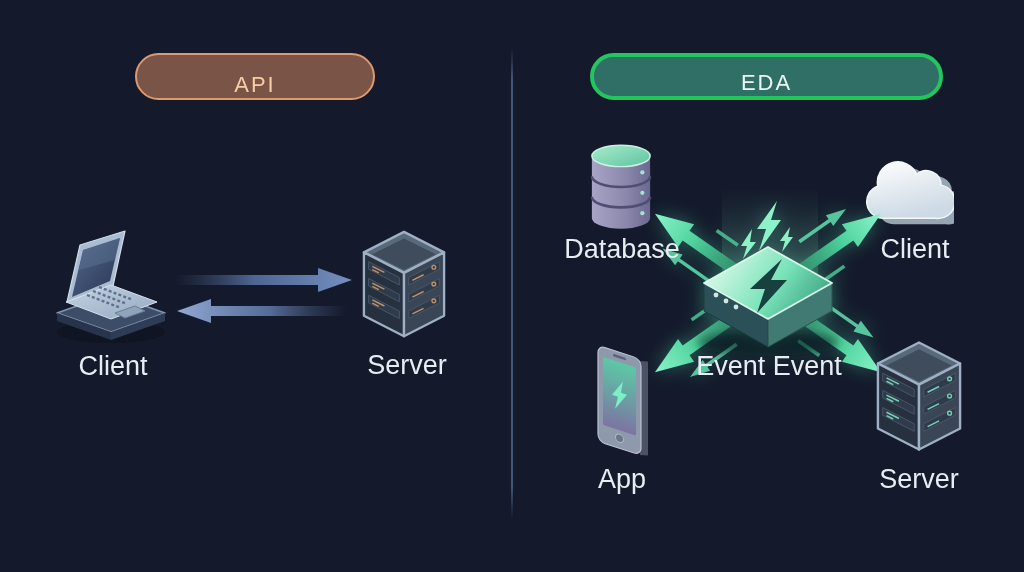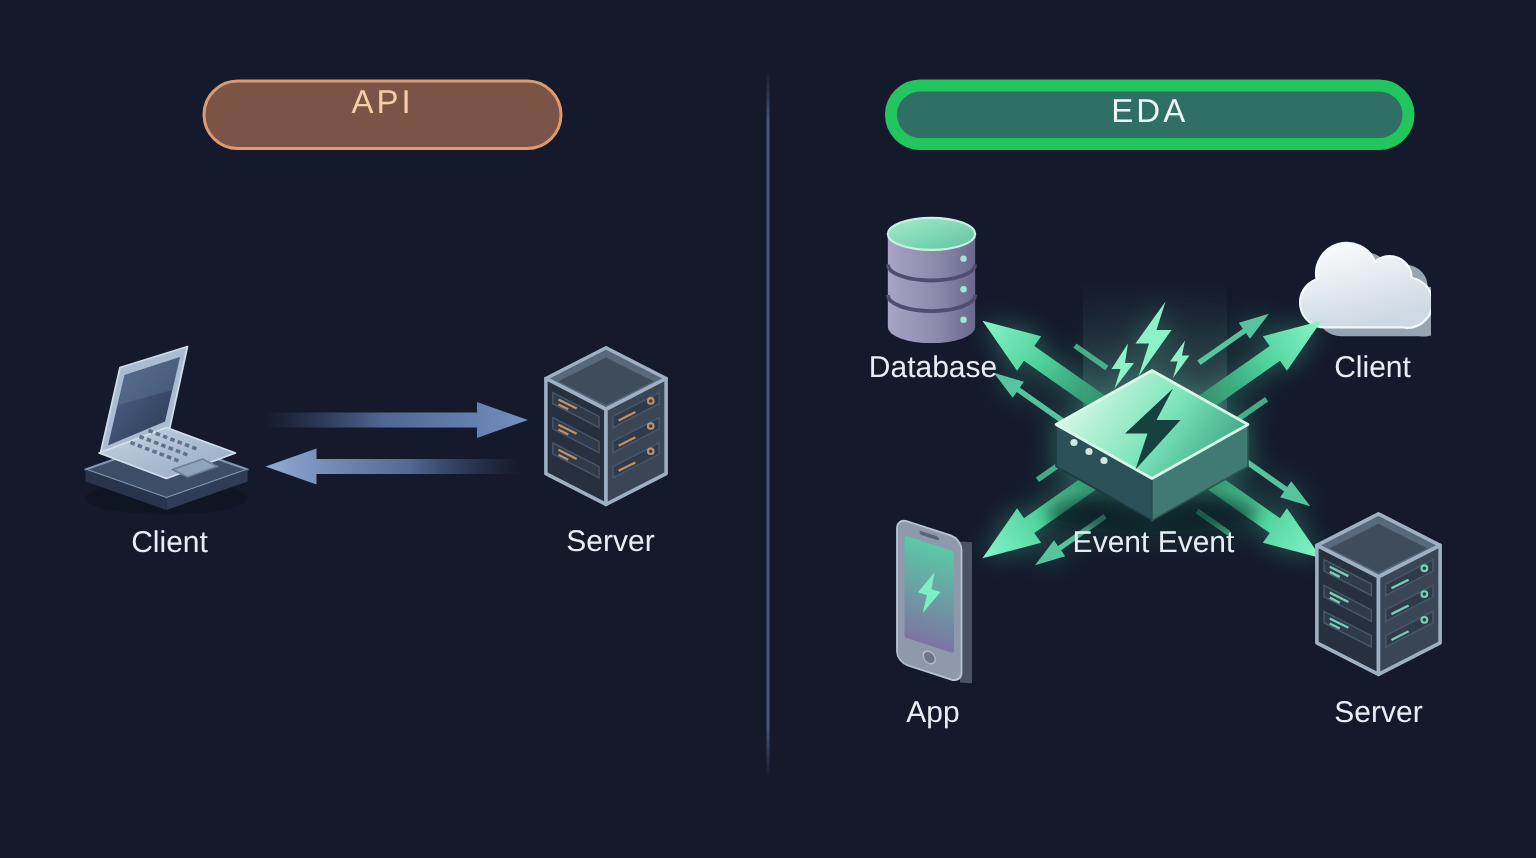--- a/index.html
+++ b/index.html
@@ -2,33 +2,33 @@
 <html><head>
 <meta charset="utf-8">
 <style>
   html,body{margin:0;padding:0;background:#0d1322;}
   .stage{
     position:relative;width:1024px;height:572px;overflow:hidden;
     background:#141a2b;
     font-family:"Liberation Sans",sans-serif;
   }
   .badge{
-    position:absolute;display:flex;align-items:flex-start;justify-content:center;
+    position:absolute;display:flex;align-items:flex-end;justify-content:center;
     border-radius:24px;font-size:22px;letter-spacing:2px;box-sizing:border-box;
   }
   .badge-api{left:135px;top:53px;width:240px;height:47px;
     background:#7a5447;border:2px solid #dd9a6f;color:#f6cda7;}
   .badge-eda{left:590px;top:53px;width:353px;height:47px;
-    background:#2f6f66;border:8px solid #22c55e;color:#ecf7f3;}
+    background:#2f6f66;border:4px solid #22c55e;color:#ecf7f3;}
   .divider{
     position:absolute;left:511px;top:48px;width:2px;height:470px;
     background:linear-gradient(to bottom,rgba(90,110,150,0),#46587a 7%,#46587a 93%,rgba(90,110,150,0));
   }
   .node-label{
-    position:absolute;color:#e8edf4;font-size:20px;white-space:nowrap;
+    position:absolute;color:#e8edf4;font-size:27px;white-space:nowrap;
     transform:translateX(-50%);
   }
   .icon-svg{position:absolute;display:block;}
   .glow-green{filter:drop-shadow(0 0 9px rgba(80,230,170,0.38));}
 </style>
 </head>
 <body>
 
 <div class="stage">
 

